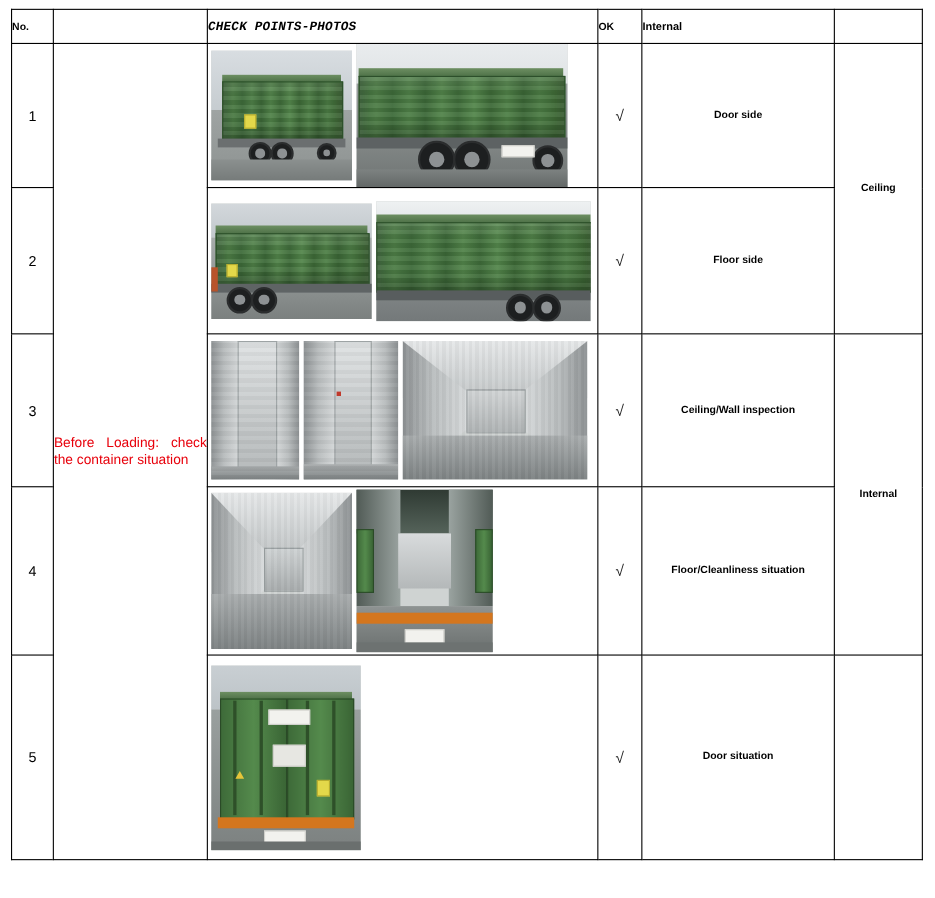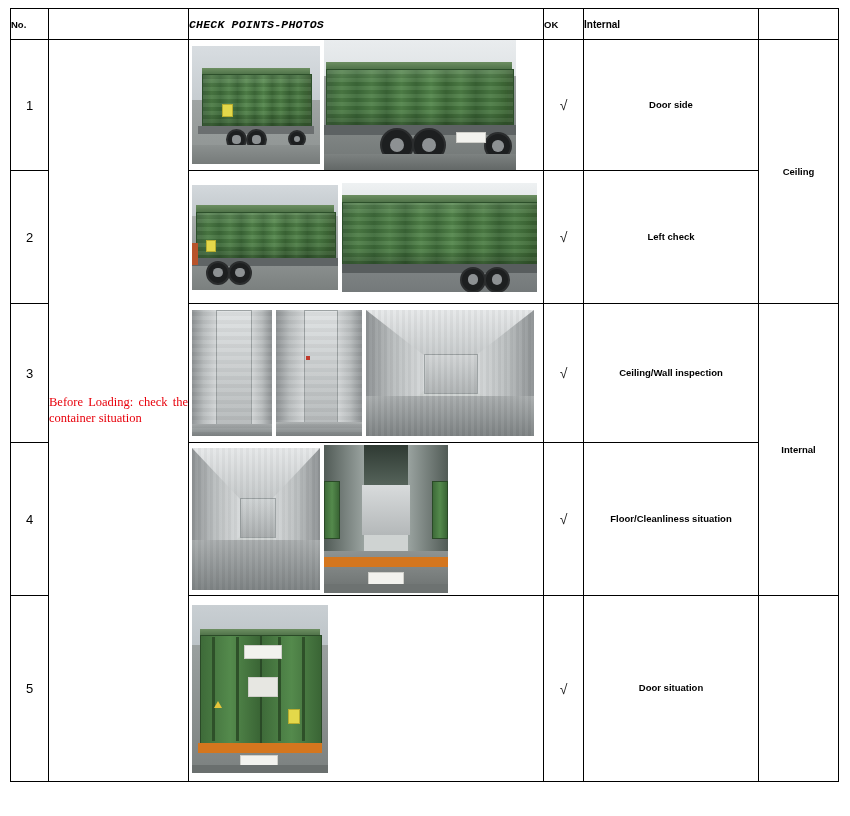--- a/index.html
+++ b/index.html
@@ -72,21 +72,20 @@
     line-height: 1.3;
   }
   td.cell-zone {
     text-align: center;
     font-size: 9.5px;
     font-weight: bold;
   }
   td.cell-stage {
     vertical-align: top;
     padding: 6px 6px 6px 8px;
-    font-family: Liberation Serif, serif;
   }
   .stage-text {
     color: #e8000b;
     font-size: 12.5px;
     line-height: 1.25;
     text-align: justify;
   }
   td.cell-photos {
     padding: 5px 4px;
   }
@@ -311,21 +310,21 @@
               <div class="ctr-body" style="left:0px;top:19px;width:195px;height:62px;">
                 <div class="vcorr"></div>
               </div>
               <div class="chassis" style="left:0px;top:81px;width:195px;height:9px;background:#585d5e;"></div>
               <div class="wheel" style="left:118px;top:84px;width:22px;height:22px;"></div>
               <div class="wheel" style="left:142px;top:84px;width:22px;height:22px;"></div>
             </div>
           </div>
         </td>
         <td class="cell-ok">√</td>
-        <td class="cell-remarks">Left check</td>
+        <td class="cell-remarks">Floor side</td>
       </tr>
 
       <tr style="height:139px;">
         <td class="cell-no">3</td>
         <td class="cell-photos">
           <div class="photo-row">
 
             <div class="photo" style="width:80px;height:126px;">
               <div class="int-wall-l" style="left:0;width:26px;"></div>
               <div class="int-wall-r" style="right:0;width:22px;"></div>

